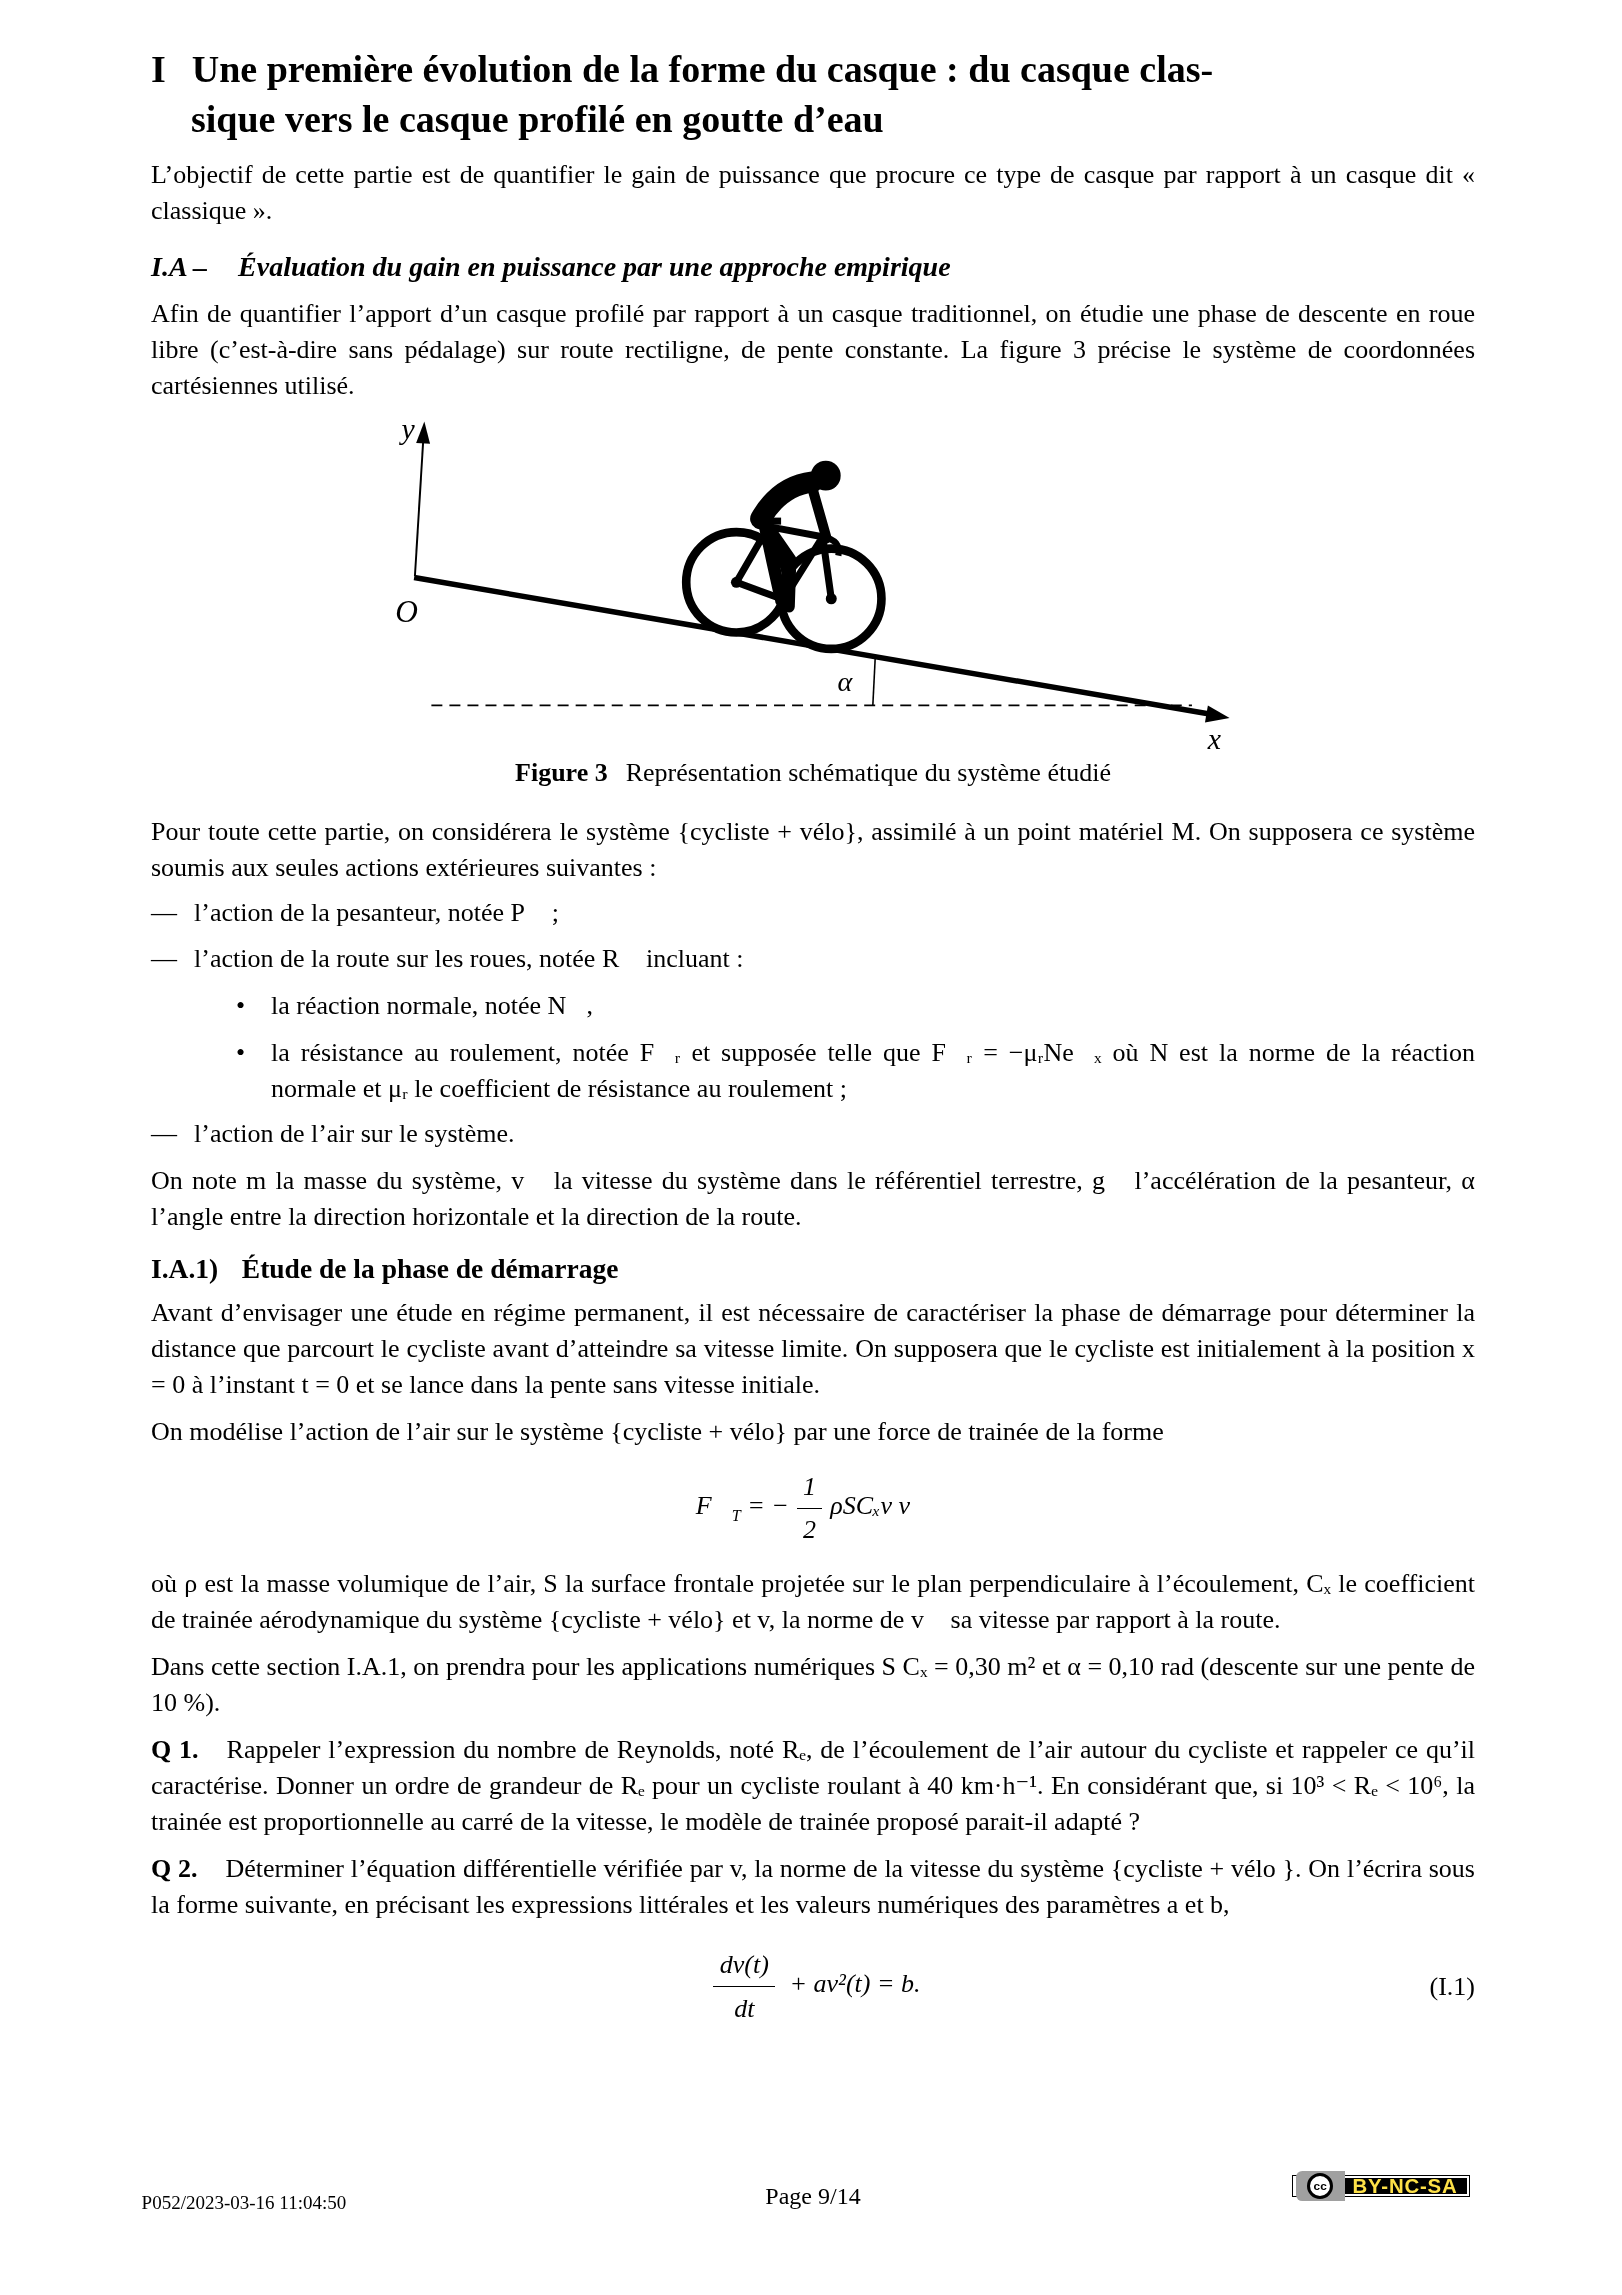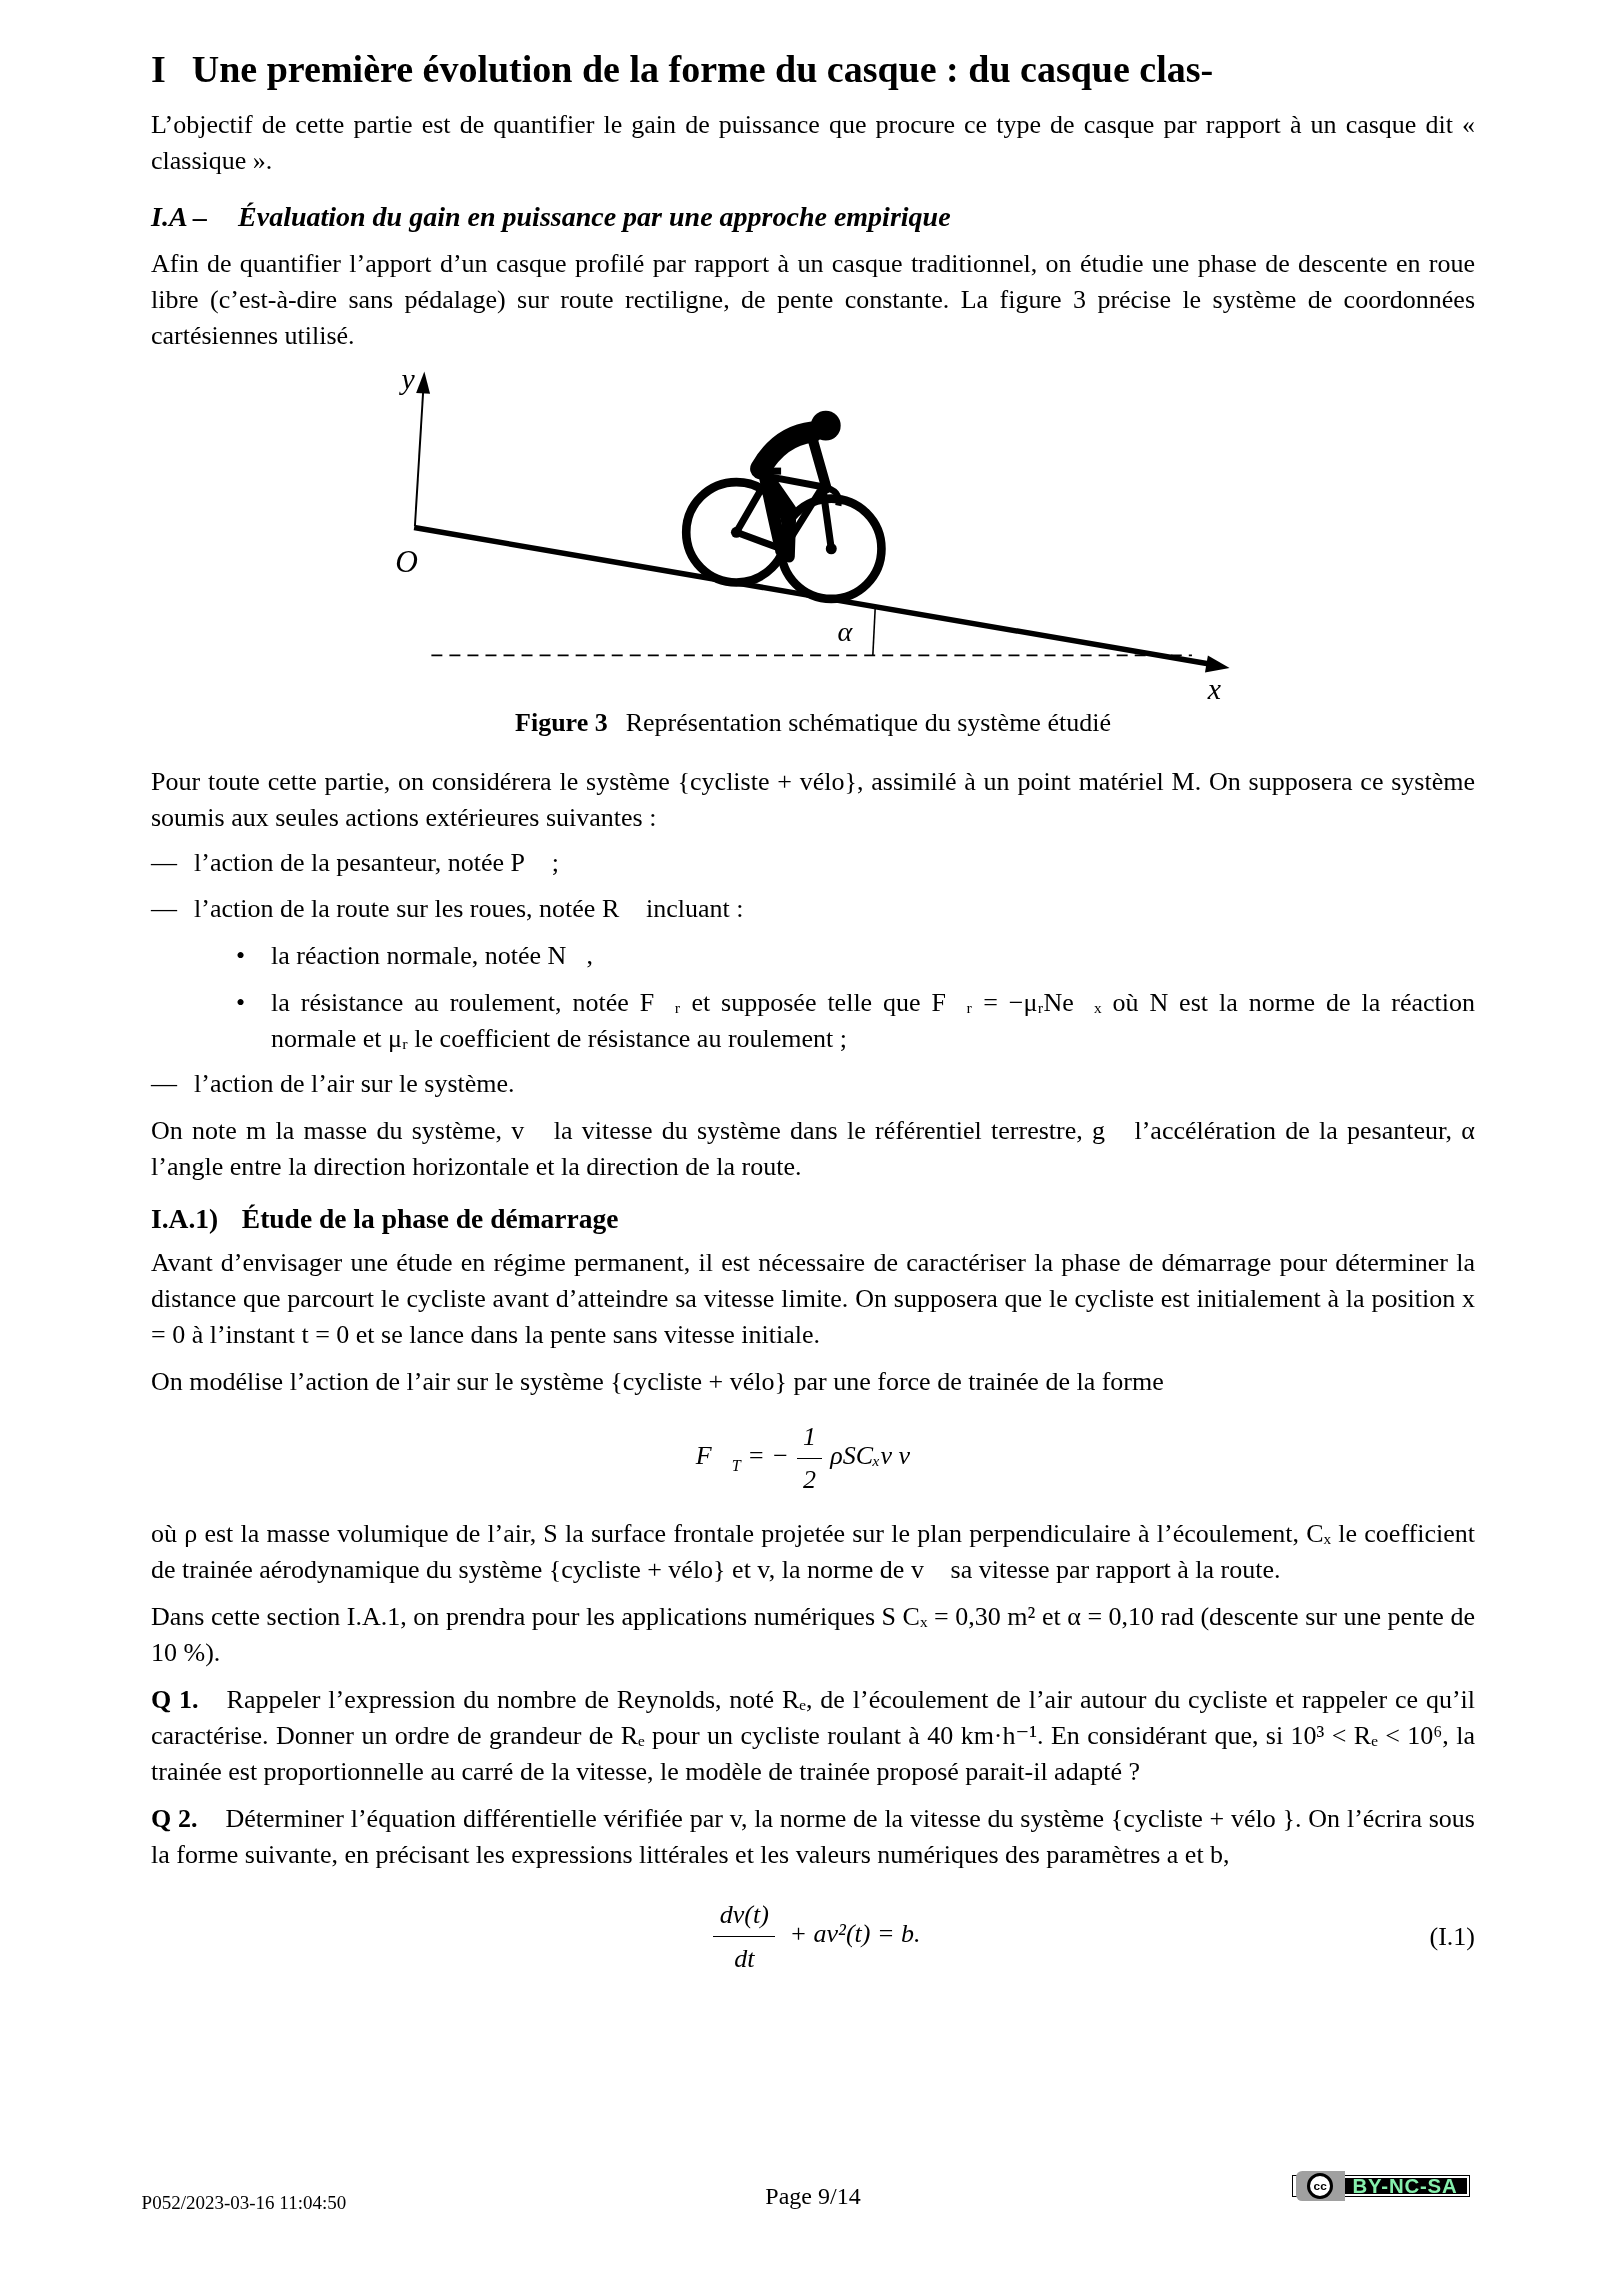--- a/index.html
+++ b/index.html
@@ -60,31 +60,32 @@
   .cc-left {
     background:#a0a0a0; border-radius:6.3px 0 0 6.3px;
     width:49px; height:30px; display:flex; align-items:center; justify-content:center;
   }
   .cc-circle {
     width:20.4px; height:20.4px; border:3.1px solid #000; border-radius:50%;
     background:#fff; color:#000; font-family:"Liberation Sans","DejaVu Sans",sans-serif;
     font-weight:bold; font-size:11.8px; line-height:20.4px; text-align:center; display:block;
   }
   .cc-text {
-    color:#86efac; font-family:"Liberation Sans","DejaVu Sans",sans-serif;
+    color:#fde047; font-family:"Liberation Sans","DejaVu Sans",sans-serif;
     font-weight:bold; font-size:20.4px; padding:0 9.4px 0 7.9px; letter-spacing:0.8px;
   }
 </style>
 </head>
 <body>
 
 <div class="page">
 
   <h1>
     <div><span class="sec-num">I</span><span>Une première évolution de la forme du casque : du casque clas-</span></div>
+    <div class="h1-line2">sique vers le casque profilé en goutte d’eau</div>
   </h1>
 
   <p>L’objectif de cette partie est de quantifier le gain de puissance que procure ce type de casque par rapport à un casque dit « classique ».</p>
 
   <div class="heading-ia">
     <span class="num">I.A –</span><span>Évaluation du gain en puissance par une approche empirique</span>
   </div>
 
   <p>Afin de quantifier l’apport d’un casque profilé par rapport à un casque traditionnel, on étudie une phase de descente en roue libre (c’est-à-dire sans pédalage) sur route rectiligne, de pente constante. La figure 3 précise le système de coordonnées cartésiennes utilisé.</p>
 

